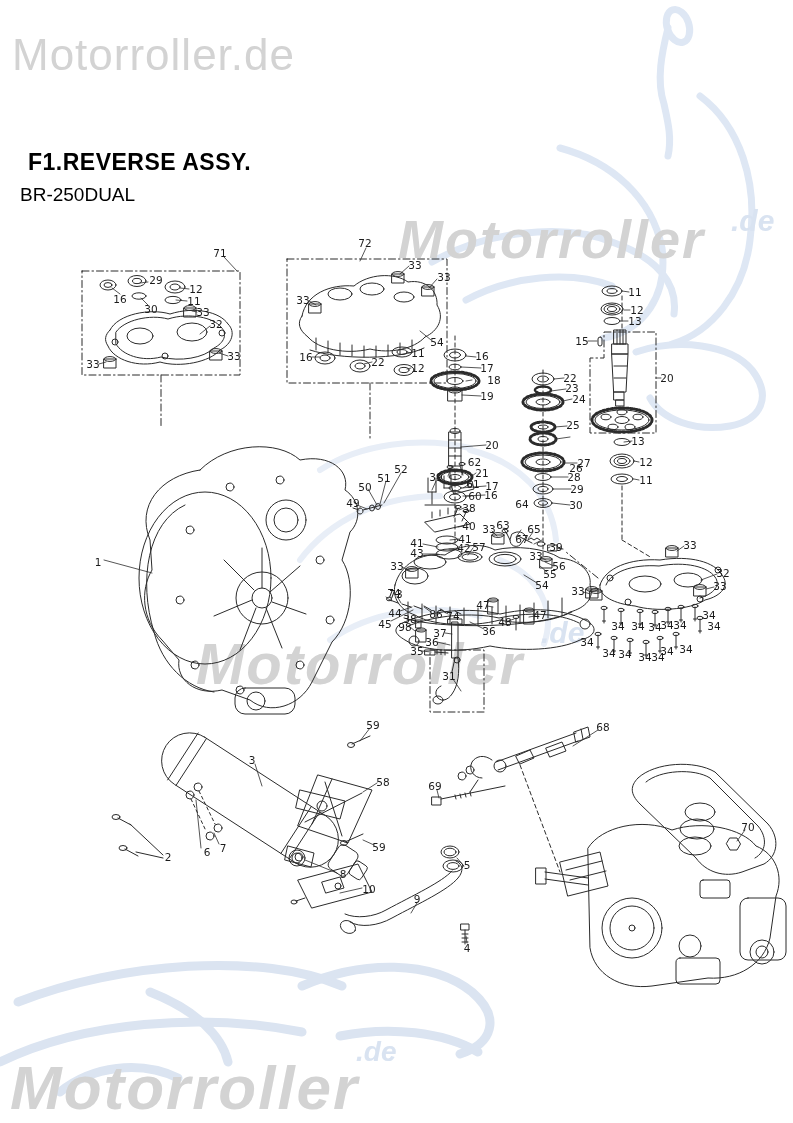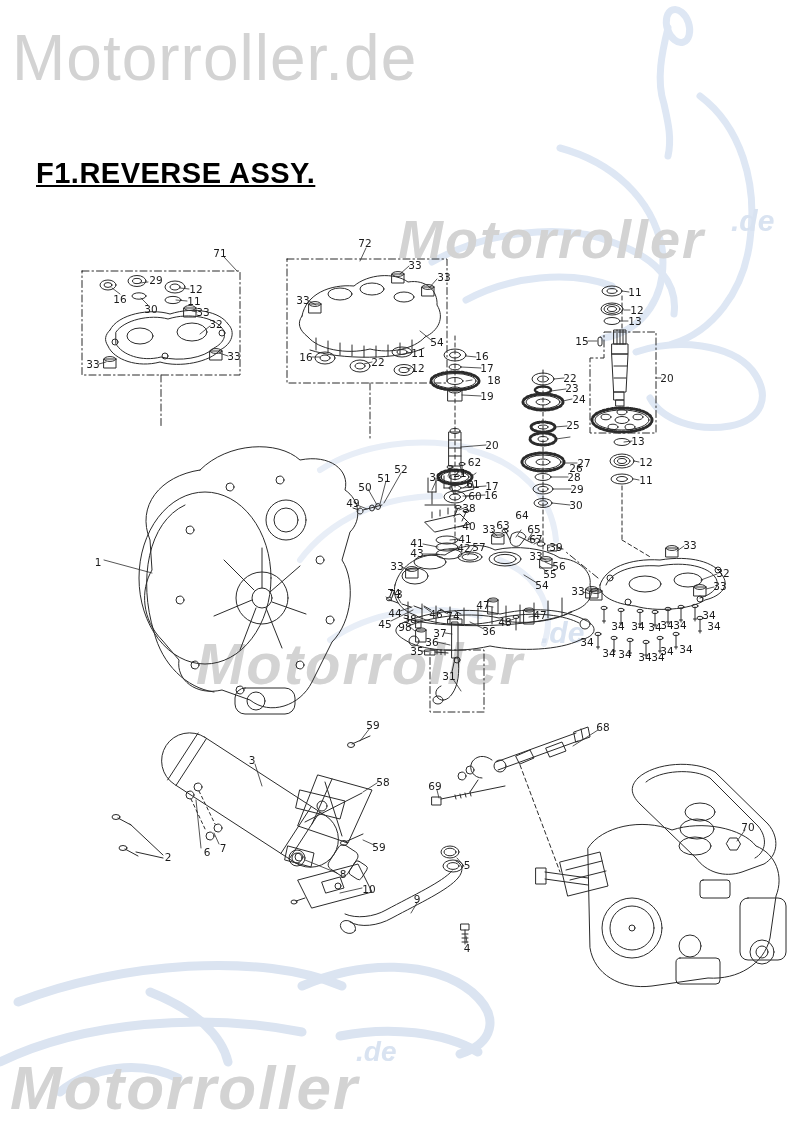--- a/index.html
+++ b/index.html
@@ -7,42 +7,42 @@
     --wm-blue:#dce5f2;
     --line:#2b2b2b;
     --label:#1b1b1b;
   }
   html,body{margin:0;padding:0;background:#fff;}
   .canvas{position:relative;width:793px;height:1123px;background:#ffffff;overflow:hidden;
           font-family:"Liberation Sans",sans-serif;}
   
   .wm-layer{position:absolute;inset:0;z-index:0;}
   .wm-sketch{position:absolute;inset:0;width:793px;height:1123px;}
-  .wm-top-left{position:absolute;left:12px;top:21px;font-size:64px;font-weight:400;
+  .wm-top-left{position:absolute;left:12px;top:30px;font-size:44px;font-weight:400;
                color:var(--wm-gray);letter-spacing:1px;white-space:nowrap;}
   .wm-brand{position:absolute;font-weight:bold;font-style:italic;color:var(--wm-gray);
             white-space:nowrap;letter-spacing:2px;}
   .wm-de{position:absolute;font-weight:bold;font-style:italic;color:var(--wm-blue);
          white-space:nowrap;}
   .wm-mid-right{left:398px;top:208px;font-size:54px;}
   .wm-de-mid-right{left:731px;top:204px;font-size:30px;}
   .wm-center{left:196px;top:630px;font-size:58px;}
   .wm-de-center{left:541px;top:616px;font-size:30px;}
   .wm-bottom{left:10px;top:1052px;font-size:62px;}
   .wm-de-bottom{left:356px;top:1036px;font-size:28px;}
   
   .art{position:absolute;inset:0;z-index:1;width:793px;height:1123px;}
   .art *{vector-effect:non-scaling-stroke;}
   
   .labels-layer{position:absolute;inset:0;z-index:2;}
   .plbl{position:absolute;transform:translate(-50%,-50%);font-family:"DejaVu Sans",sans-serif;
         font-size:10.5px;color:var(--label);line-height:1;white-space:nowrap;}
   
   .title-block{position:absolute;left:20px;top:141px;z-index:3;color:#000;}
-  .title1{font-size:29px;font-weight:bold;letter-spacing:0.5px;margin:16px;text-decoration:underline;}
+  .title1{font-size:23px;font-weight:bold;letter-spacing:0.5px;margin:8px;}
   .title2{font-size:19px;font-weight:400;margin:2px 0 0 0;}
 </style>
 </head>
 <body>
 
 <div class="canvas">
 
   <div class="wm-layer">
     <svg class="wm-sketch" viewBox="0 0 793 1123">
 
@@ -510,54 +510,54 @@
       <div class="plbl" style="left: 576px; top: 436px; margin-top: 32px;">26</div>
       <div class="plbl" style="left: 584px; top: 463px;">27</div>
       <div class="plbl" style="left: 574px; top: 477px;">28</div>
       <div class="plbl" style="left: 577px; top: 489px;">29</div>
       <div class="plbl" style="left: 576px; top: 505px;">30</div>
       <div class="plbl" style="left: 482px; top: 356px;">16</div>
       <div class="plbl" style="left: 487px; top: 368px;">17</div>
       <div class="plbl" style="left: 478px; top: 380px; margin-left: 16px;">18</div>
       <div class="plbl" style="left: 487px; top: 396px;">19</div>
       <div class="plbl" style="left: 492px; top: 445px;">20</div>
-      <div class="plbl" style="left: 460px; top: 473px;">21</div>
+      <div class="plbl" style="left: 482px; top: 473px;">21</div>
       <div class="plbl" style="left: 492px; top: 486px;">17</div>
       <div class="plbl" style="left: 491px; top: 495px;">16</div>
       <div class="plbl" style="left: 353px; top: 503px;">49</div>
       <div class="plbl" style="left: 365px; top: 487px;">50</div>
       <div class="plbl" style="left: 384px; top: 478px;">51</div>
       <div class="plbl" style="left: 401px; top: 469px;">52</div>
       <div class="plbl" style="left: 456px; top: 462px; padding-left: 37px;">62</div>
       <div class="plbl" style="left: 436px; top: 477px;">39</div>
       <div class="plbl" style="left: 473px; top: 484px;">61</div>
       <div class="plbl" style="left: 475px; top: 496px;">60</div>
       <div class="plbl" style="left: 469px; top: 508px;">38</div>
       <div class="plbl" style="left: 469px; top: 526px;">40</div>
       <div class="plbl" style="left: 465px; top: 539px;">41</div>
       <div class="plbl" style="left: 417px; top: 543px;">41</div>
       <div class="plbl" style="left: 464px; top: 548px;">42</div>
       <div class="plbl" style="left: 417px; top: 553px;">43</div>
       <div class="plbl" style="left: 479px; top: 547px;">57</div>
       <div class="plbl" style="left: 397px; top: 566px;">33</div>
       <div class="plbl" style="left: 503px; top: 525px;">63</div>
       <div class="plbl" style="left: 489px; top: 529px;">33</div>
-      <div class="plbl" style="left: 522px; top: 515px;">64</div>
+      <div class="plbl" style="left: 522px; top: 504px;">64</div>
       <div class="plbl" style="left: 534px; top: 529px;">65</div>
-      <div class="plbl" style="left: 536px; top: 539px;">67</div>
+      <div class="plbl" style="left: 522px; top: 539px;">67</div>
       <div class="plbl" style="left: 556px; top: 547px;">39</div>
       <div class="plbl" style="left: 536px; top: 556px;">33</div>
       <div class="plbl" style="left: 559px; top: 566px;">56</div>
       <div class="plbl" style="left: 550px; top: 574px;">55</div>
       <div class="plbl" style="left: 542px; top: 585px;">54</div>
       <div class="plbl" style="left: 383px; top: 594px; margin-left: 13px;">73</div>
       <div class="plbl" style="left: 394px; top: 593px;">74</div>
       <div class="plbl" style="left: 395px; top: 613px;">44</div>
       <div class="plbl" style="left: 385px; top: 624px;">45</div>
-      <div class="plbl" style="left: 436px; top: 614px;">46</div>
+      <div class="plbl" style="left: 436px; top: 614px;">86</div>
       <div class="plbl" style="left: 453px; top: 616px;">74</div>
       <div class="plbl" style="left: 410px; top: 619px;">38</div>
       <div class="plbl" style="left: 405px; top: 627px;">98</div>
       <div class="plbl" style="left: 483px; top: 605px;">47</div>
       <div class="plbl" style="left: 505px; top: 622px;">48</div>
       <div class="plbl" style="left: 540px; top: 615px;">47</div>
       <div class="plbl" style="left: 489px; top: 631px;">36</div>
       <div class="plbl" style="left: 440px; top: 633px;">37</div>
       <div class="plbl" style="left: 432px; top: 642px;">36</div>
       <div class="plbl" style="left: 417px; top: 651px;">35</div>
@@ -593,15 +593,16 @@
       <div class="plbl" style="left: 467px; top: 865px;">5</div>
       <div class="plbl" style="left: 417px; top: 899px;">9</div>
       <div class="plbl" style="left: 467px; top: 948px;">4</div>
       <div class="plbl" style="left: 603px; top: 727px;">68</div>
       <div class="plbl" style="left: 748px; top: 827px;">70</div>
       <div class="plbl" style="left: 98px; top: 562px;">1</div>
     </div>
 
   <div class="title-block">
     <p class="title1">F1.REVERSE ASSY.</p>
+    <p class="title2">BR-250DUAL</p>
   </div>
 
 </div>
 
 </body></html>

